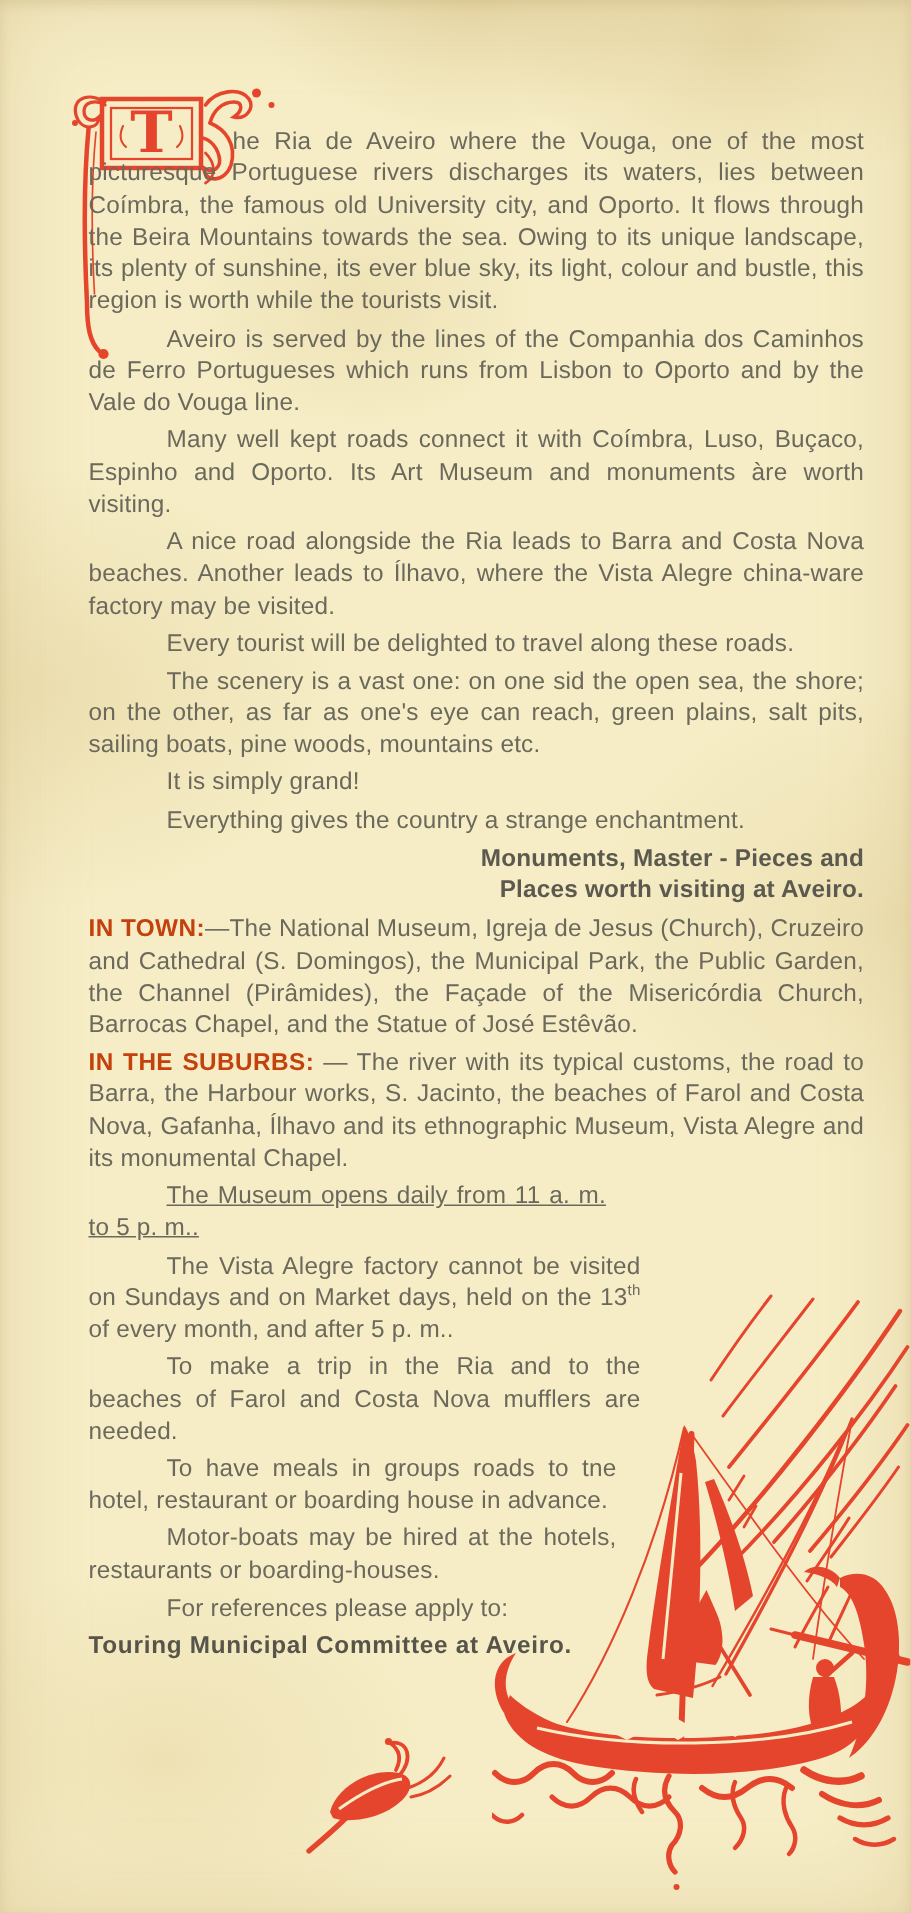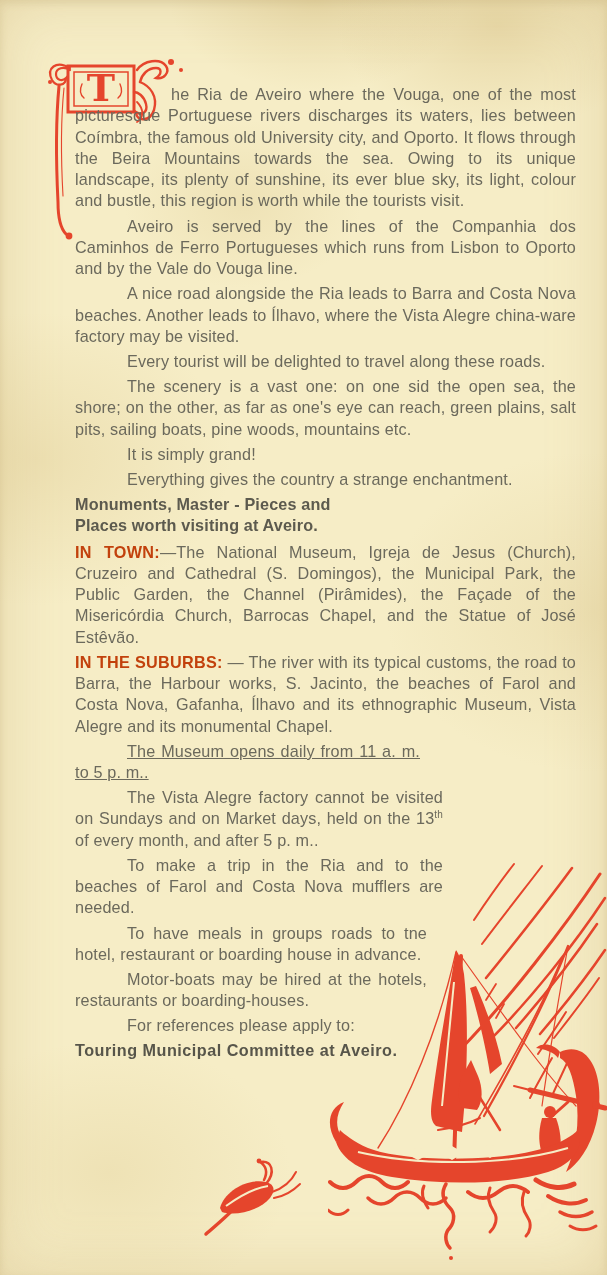--- a/index.html
+++ b/index.html
@@ -25,26 +25,26 @@
       radial-gradient(210px 130px at 52% 0%, rgba(203,176,108,.30), transparent 70%),
       radial-gradient(170px 120px at 40% 16%, rgba(210,186,122,.22), transparent 70%);
   }
   .content{
     position:absolute;left:59px;top:84px;width:517px;
     color:#6b695c;
     font-size:16.2px;line-height:21.3px;
     text-align:justify;
     letter-spacing:.15px;
   }
-  .content p{margin:0 0 3.8px;padding-left:16px;}
+  .content p{margin:0 0 3.8px;}
   .indent{text-indent:52px;}
   .first{text-indent:96px;}
   b,.bold{font-weight:bold;color:#5c5a4e;}
   .heading{
-    text-align:left;font-weight:bold;color:#5c5a4e;
+    text-align:right;font-weight:bold;color:#5c5a4e;
     margin:2px 0 5px !important;text-indent:0;
   }
   .lead{font-weight:bold;color:#c2410c;letter-spacing:.3px;}
   .flush{text-indent:0;}
   .n345{width:345px;text-decoration:underline;}
   .n368{width:368px;}
   .n352{width:352px;}
   .refs{text-align:left;}
   .committee{
     font-weight:bold;color:#57554a;letter-spacing:.5px;
@@ -82,20 +82,21 @@
         <circle cx="127" cy="6" r="3" fill="#e5452c" stroke="none"></circle>
         <circle cx="137" cy="14" r="2" fill="#e5452c" stroke="none"></circle>
       </g>
       <text x="57" y="45" text-anchor="middle" font-family="DejaVu Serif, serif" font-size="38" font-weight="bold" fill="#e5452c">T</text>
     </svg>
   </div>
 
   <div class="content">
     <p class="first">he Ria de Aveiro where the Vouga, one of the most picturesque Portuguese rivers discharges its waters, lies between Coímbra, the famous old University city, and Oporto.  It flows through the Beira Mountains towards the sea.  Owing to its unique landscape, its plenty of sunshine, its ever blue sky, its light, colour and bustle, this region is worth while the tourists visit.</p>
     <p class="indent">Aveiro is served by the lines of the Companhia dos Caminhos de Ferro Portugueses which runs from Lisbon to Oporto and by the Vale do Vouga line.</p>
+    <p class="indent">Many well kept roads connect it with Coímbra, Luso, Buçaco, Espinho and Oporto.  Its Art Museum and monuments àre worth visiting.</p>
     <p class="indent">A nice road alongside the Ria leads to Barra and Costa Nova beaches.  Another leads to Ílhavo, where the Vista Alegre china-ware factory may be visited.</p>
     <p class="indent">Every tourist will be delighted to travel along these roads.</p>
     <p class="indent">The scenery is a vast one: on one sid the open sea, the shore; on the other, as far as one's eye can reach, green plains, salt pits, sailing boats, pine woods, mountains etc.</p>
     <p class="indent">It is  simply grand!</p>
     <p class="indent">Everything gives the country a strange enchantment.</p>
 
     <p class="heading"><span>Monuments, Master - Pieces and</span><br><span>Places worth visiting at Aveiro.</span></p>
 
     <p class="flush"><span class="lead">IN TOWN:</span><span>—The National Museum, Igreja de Jesus (Church), Cruzeiro and Cathedral (S. Domingos), the Municipal Park, the Public Garden, the Channel (Pirâmides), the Façade of the Misericórdia Church, Barrocas Chapel, and the Statue of José Estêvão.</span></p>
 

